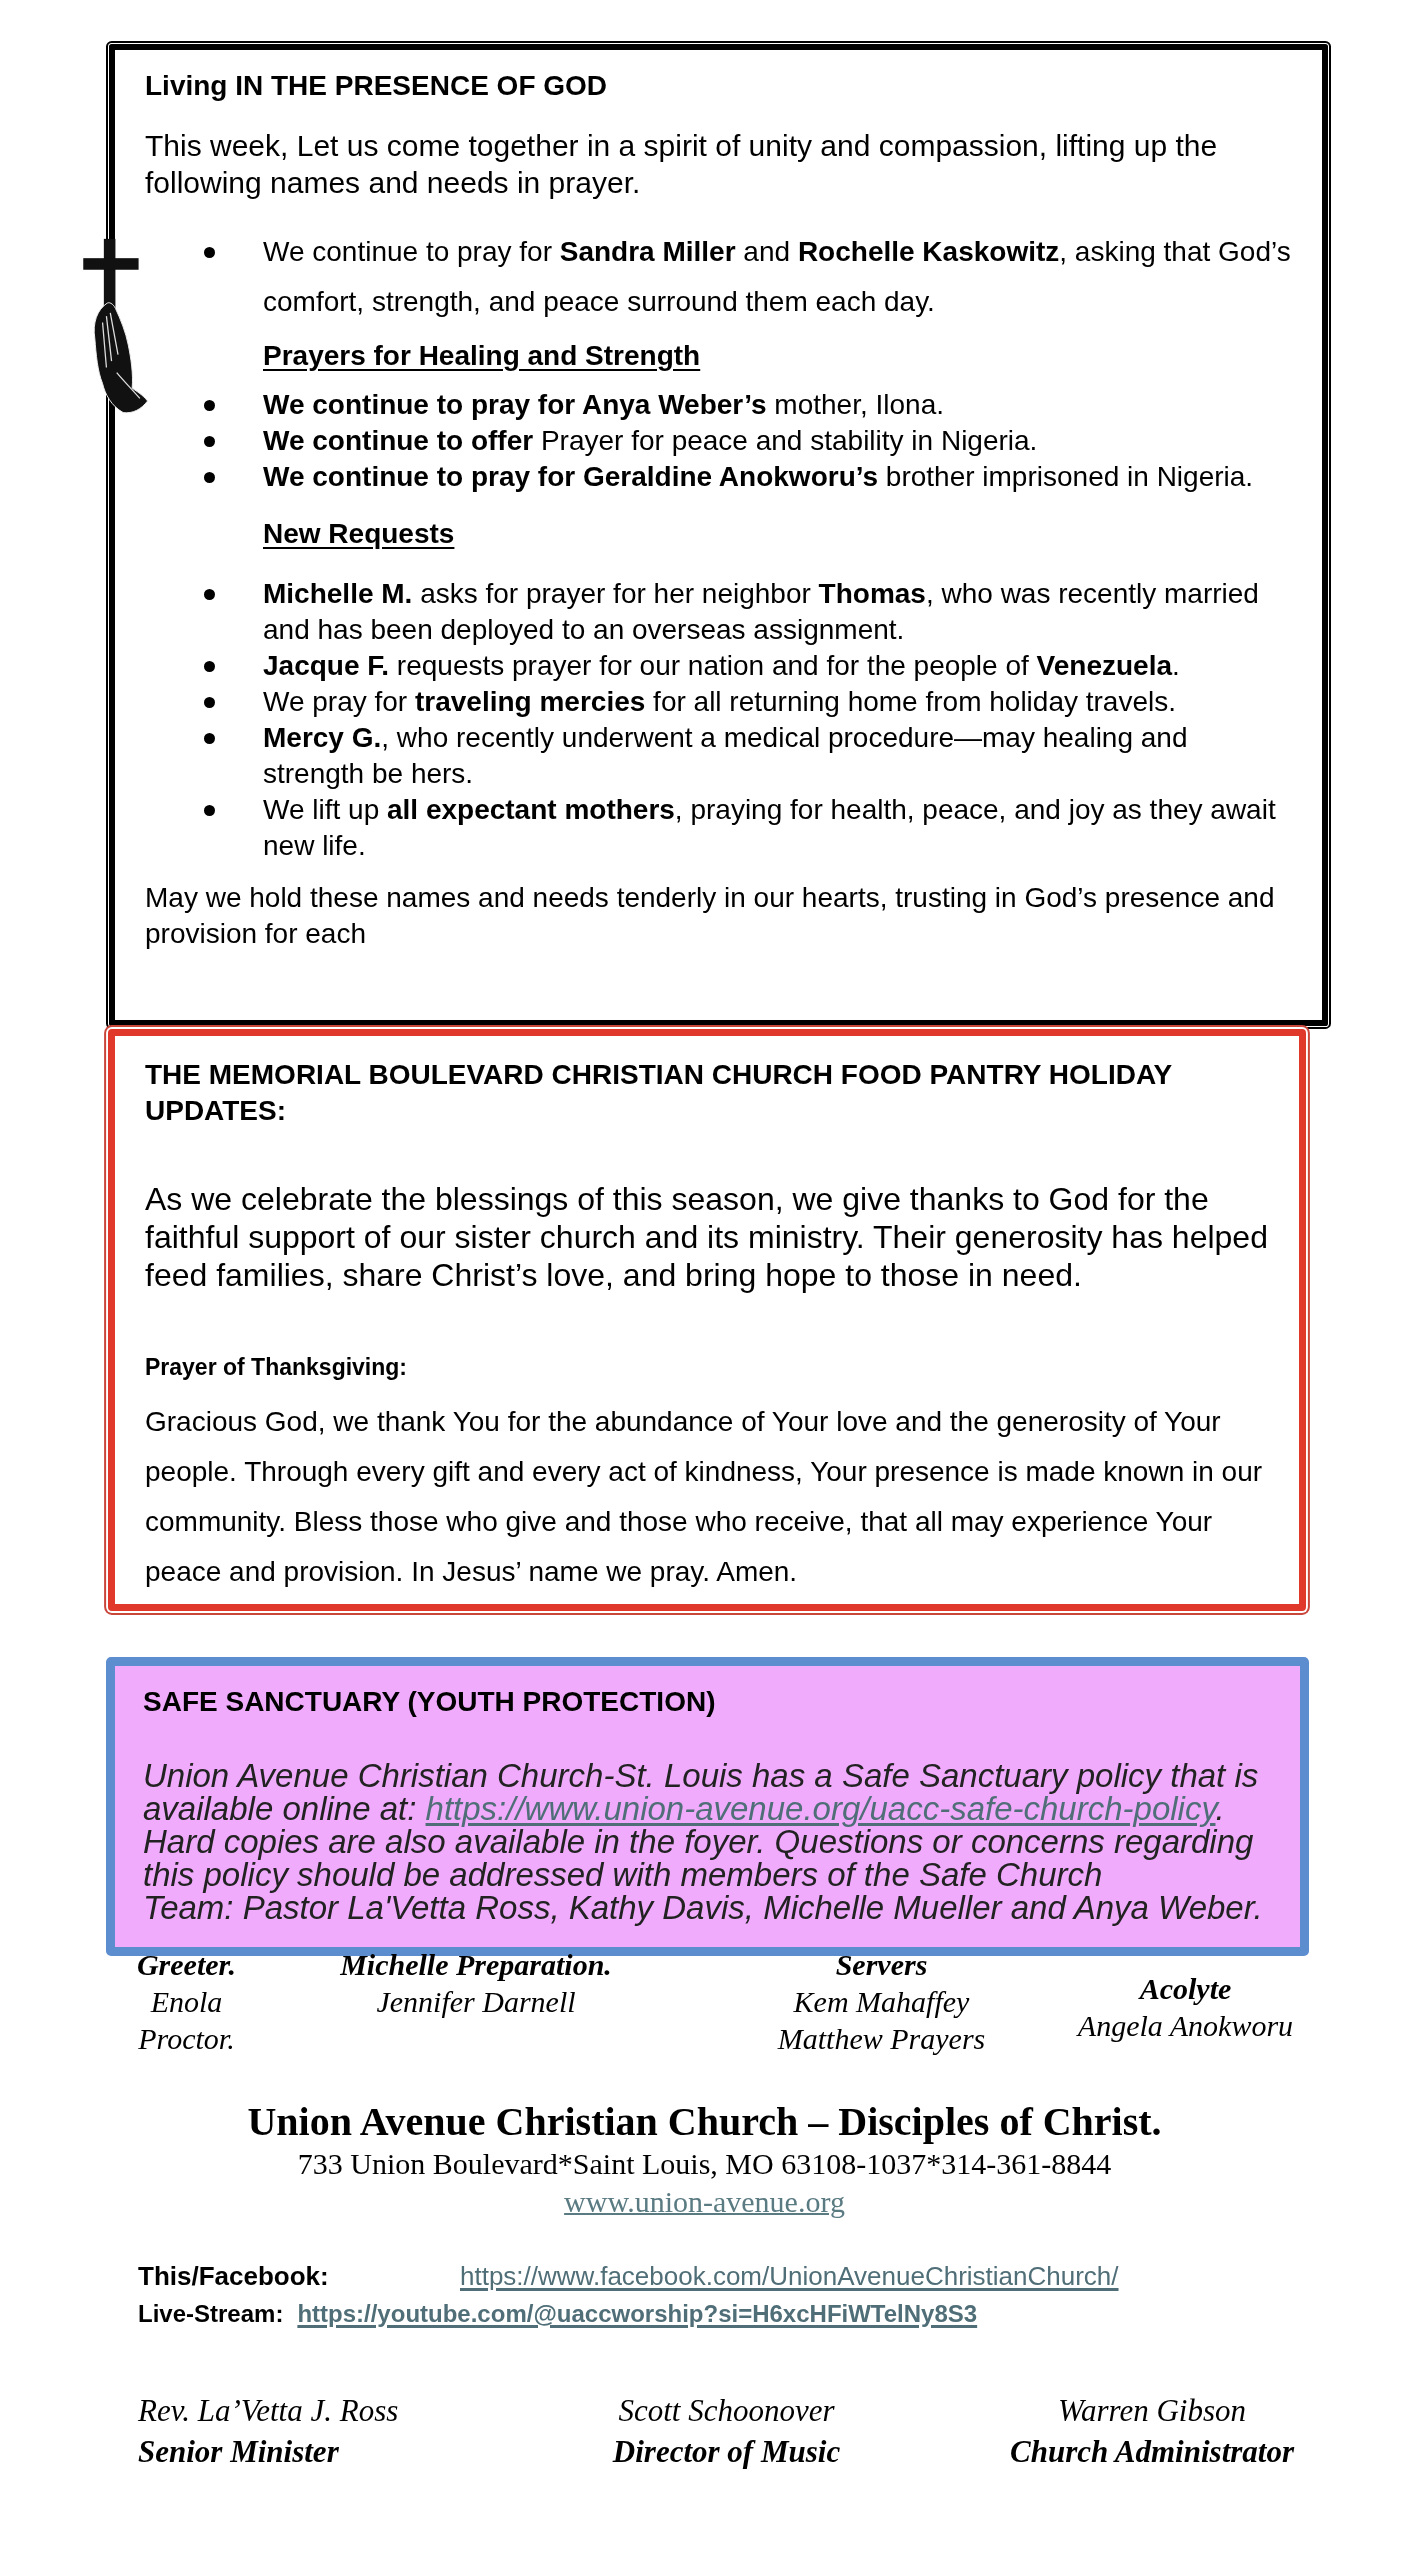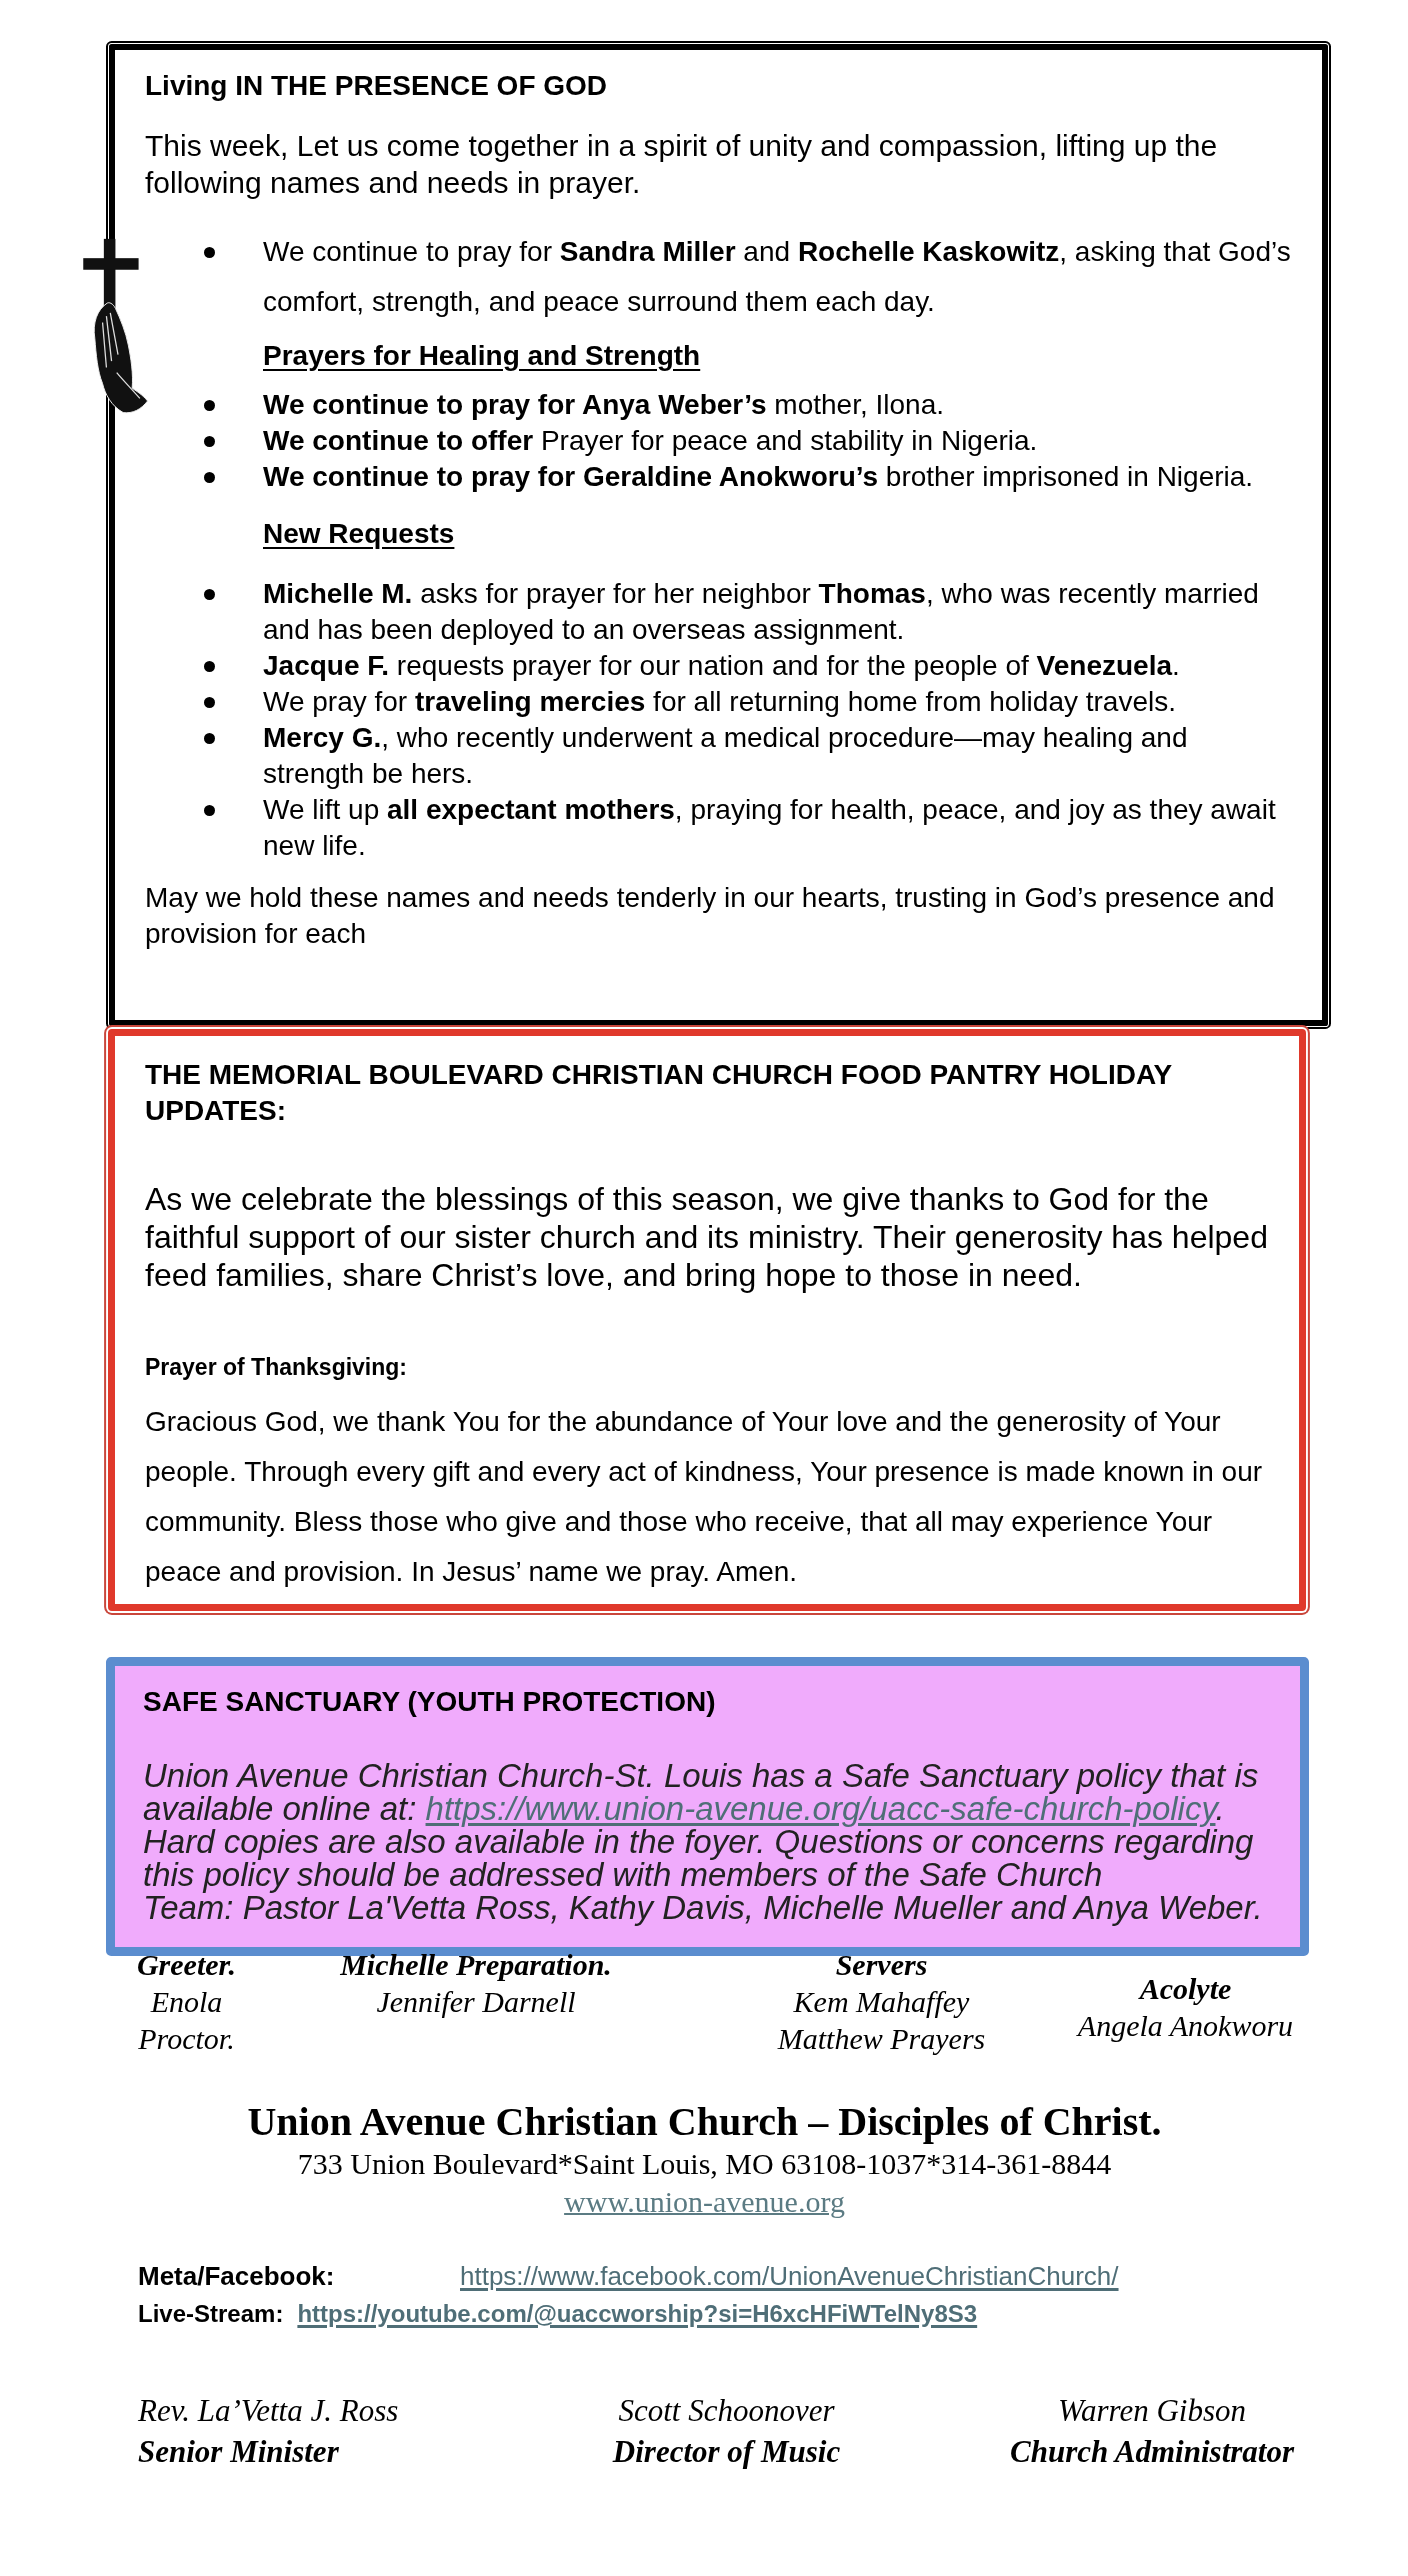--- a/index.html
+++ b/index.html
@@ -168,21 +168,21 @@
 </section>
 
 <section id="church" class="serif">
   <div class="c-name">Union Avenue Christian Church – Disciples of Christ.</div>
   <div class="c-addr">733 Union Boulevard*Saint Louis, MO 63108-1037*314-361-8844</div>
   <a class="c-web">www.union-avenue.org</a>
 </section>
 
 <section id="social" class="sans">
   <div class="soc-row" style="font-size:26px; line-height:36px;">
-    <span class="soc-label" style="width:322px;">Meta/Facebook:</span>
+    <span class="soc-label" style="width:322px;">This/Facebook:</span>
     <a class="soc-link">https://www.facebook.com/UnionAvenueChristianChurch/</a>
   </div>
   <div class="soc-row" style="font-size:24px; line-height:39px;">
     <span class="soc-label" style="margin-right:14px;">Live-Stream:</span>
     <a class="soc-link" style="font-weight:bold;">https://youtube.com/@uaccworship?si=H6xcHFiWTelNy8S3</a>
   </div>
 </section>
 
 <section id="staff" class="serif">
   <div class="staff" style="left:35px; text-align:left;">

